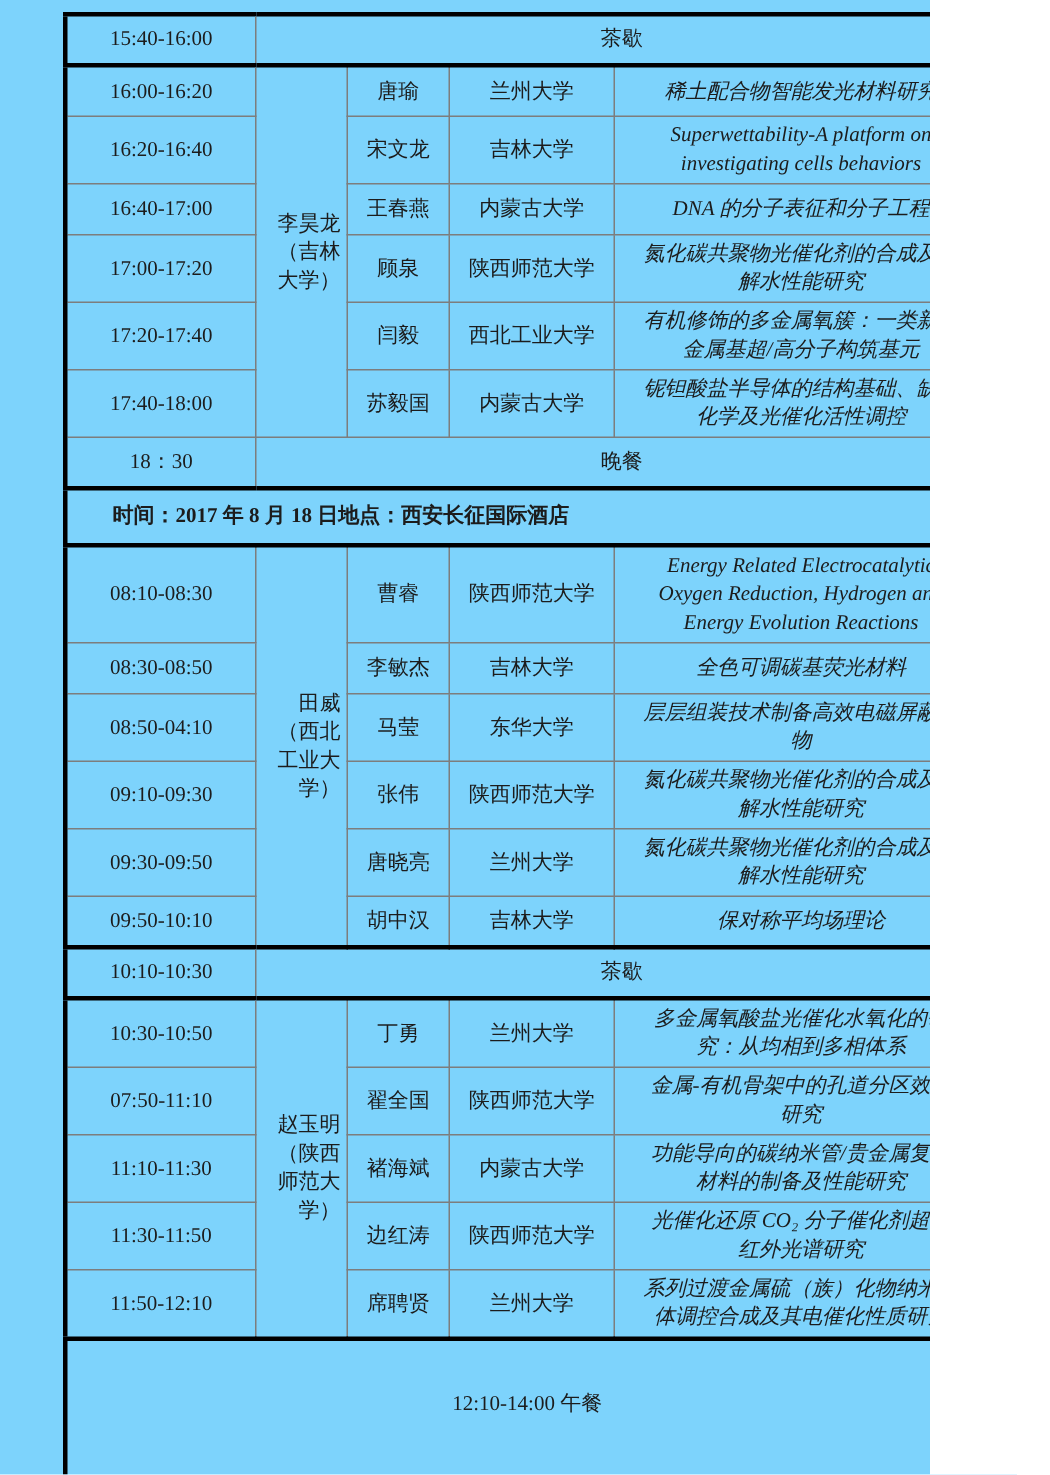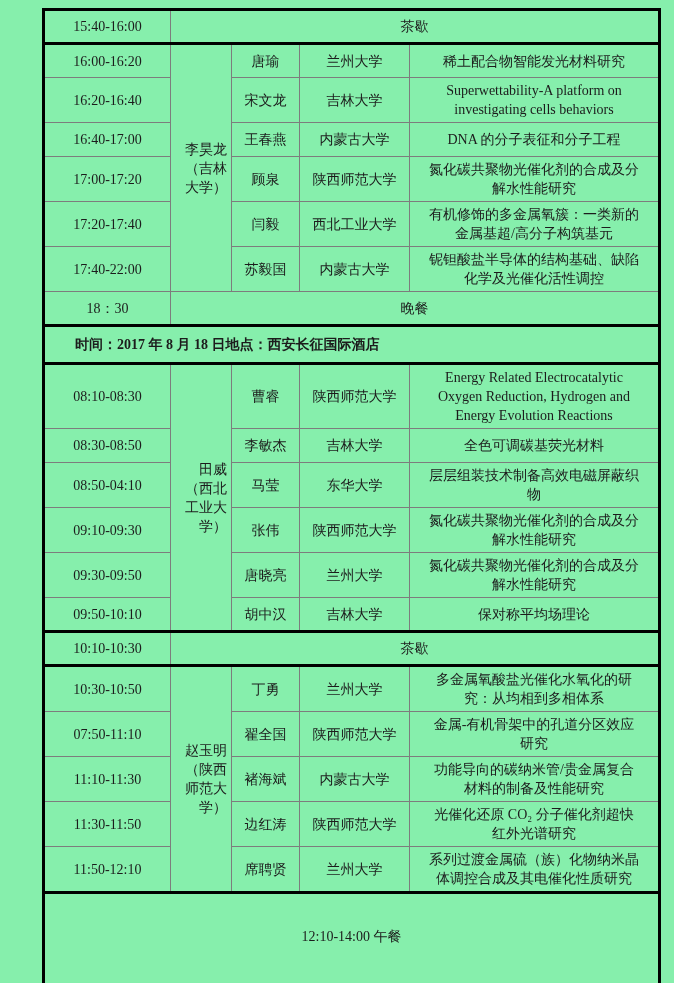--- a/index.html
+++ b/index.html
@@ -2,23 +2,23 @@
 <html><head>
 <meta charset="utf-8">
 <style>
   html, body {
     margin: 0;
     padding: 0;
     background: #ffffff;
   }
   .page {
     position: relative;
-    width: 674px;
+    width: 620px;
     height: 983px;
-    background: #86efac;
+    background: #7dd3fc;
     font-family: "Liberation Serif", "DejaVu Serif", serif;
     color: #1c1c1c;
     overflow: hidden;
   }
   table.schedule {
     position: absolute;
     left: 42px;
     top: 8px;
     width: 616px;
     border-collapse: collapse;
@@ -38,21 +38,21 @@
     font-size: 14px;
     line-height: 19px;
     padding: 3px 4px;
     word-break: break-word;
   }
   tr.row-talk   { height: 34px; }
   tr.row-break, tr.row-dinner { height: 34px; }
   tr.row-date_header { height: 38px; }
   tr.row-lunch  { height: 100px; }
 
-  td.cell-title { padding: 3px 19px; }
+  td.cell-title { padding: 3px 19px; font-style: italic; }
   td.cell-chair { white-space: pre-line; text-align: right; }
   td.cell-span  { }
 
   tr.sep-top    > td { border-top: 3px solid #000000; }
   tr.sep-bottom > td { border-bottom: 3px solid #000000; }
 
   tr.row-date_header > td {
     font-weight: bold;
     padding: 3px 0;
   }
@@ -111,21 +111,21 @@
           <td class="cell-univ">陕西师范大学</td>
           <td class="cell-title">氮化碳共聚物光催化剂的合成及分解水性能研究</td>
         </tr>
         <tr class="row-talk">
           <td class="cell-time">17:20-17:40</td>
           <td class="cell-speaker">闫毅</td>
           <td class="cell-univ">西北工业大学</td>
           <td class="cell-title">有机修饰的多金属氧簇：一类新的金属基超/高分子构筑基元</td>
         </tr>
         <tr class="row-talk">
-          <td class="cell-time">17:40-22:00</td>
+          <td class="cell-time">17:40-18:00</td>
           <td class="cell-speaker">苏毅国</td>
           <td class="cell-univ">内蒙古大学</td>
           <td class="cell-title">铌钽酸盐半导体的结构基础、缺陷化学及光催化活性调控</td>
         </tr>
         <tr class="row-dinner sep-bottom">
           <td class="cell-time">18：30</td>
           <td class="cell-span" colspan="4">晚餐</td>
         </tr>
         <tr class="row-date_header sep-top sep-bottom">
           <td colspan="5">

